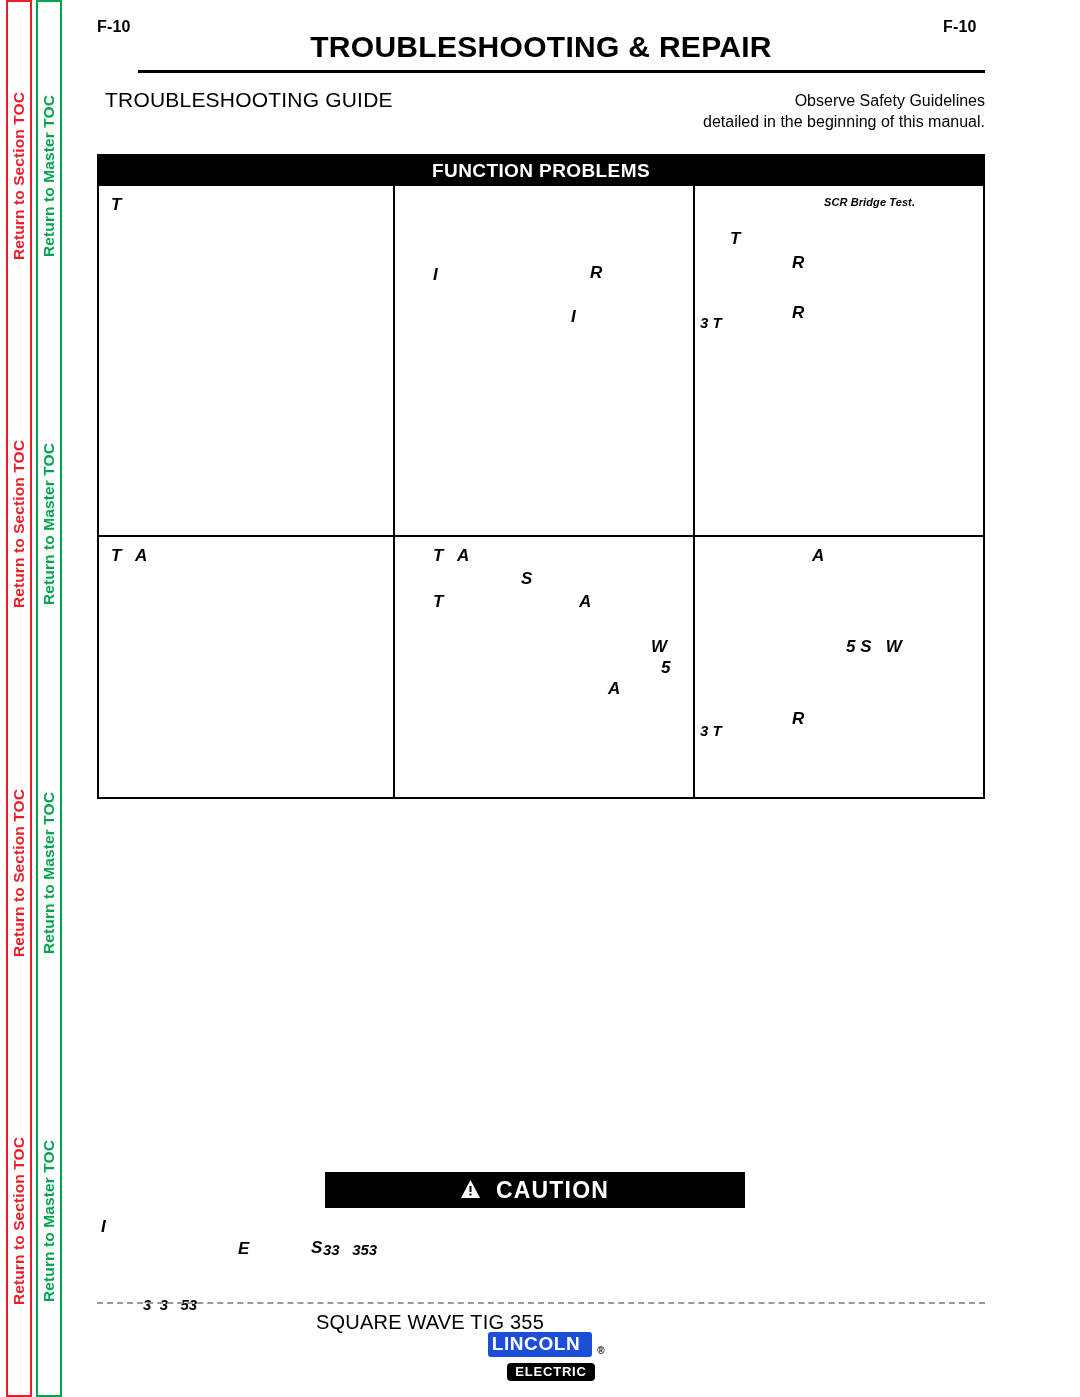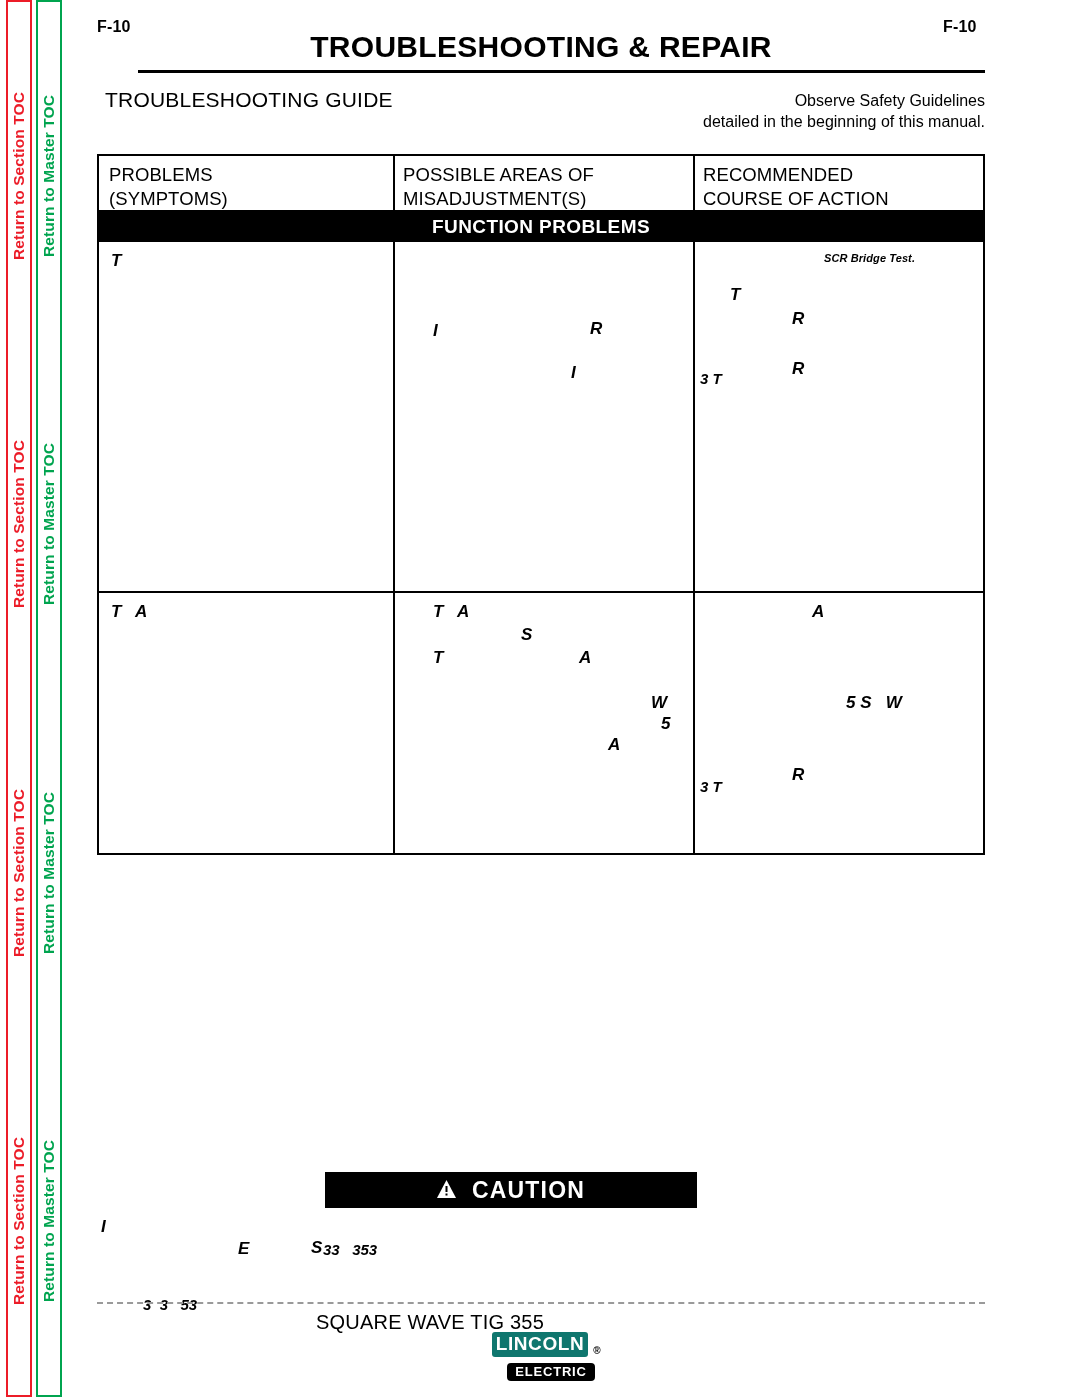--- a/index.html
+++ b/index.html
@@ -175,21 +175,21 @@
     letter-spacing: 0.1px;
     white-space: nowrap;
     font-style: italic;
   }
 
   
   #caution-bar {
     position: absolute;
     left: 325px;
     top: 1172px;
-    width: 372px;
+    width: 420px;
     height: 36px;
     background: #000;
     color: #fff;
     display: flex;
     align-items: center;
     justify-content: center;
     gap: 16px;
   }
   #caution-bar .warn-tri {
     display: inline-block;
@@ -222,27 +222,27 @@
     letter-spacing: 0.2px;
   }
   #logo {
     position: absolute;
     left: 50%;
     top: 1332px;
     transform: translateX(-50%);
     width: 132px;
   }
   .logo-lincoln {
-    background: #0f766e;
+    background: #1d4ed8;
     color: #fff;
     font-size: 19px;
     font-weight: bold;
     letter-spacing: 0.6px;
     text-align: center;
-    padding: 1px 4px 2px 4px;
+    padding: 1px 12px 2px 4px;
     border-radius: 3px;
     position: relative;
     display: inline-block;
   }
   .logo-reg {
     position: absolute;
     right: -13px;
     bottom: 1px;
     color: #000;
     font-size: 10px;
@@ -303,36 +303,20 @@
   <div id="title-rule"></div>
 
   <div id="guide-label">TROUBLESHOOTING GUIDE</div>
   <div id="safety-note">
     <span>Observe Safety Guidelines</span><br>
     <span>detailed in the beginning of this manual.</span>
   </div>
 
   <div id="tbl">
 
-    <div class="thead">
-      <div class="th" style="left:10px;">
-        <span>PROBLEMS</span>
-        <span class="l2">(SYMPTOMS)</span>
-      </div>
-      <div class="th" style="left:304px;">
-        <span>POSSIBLE AREAS OF</span>
-        <span class="l2">MISADJUSTMENT(S)</span>
-      </div>
-      <div class="th" style="left:604px;">
-        <span>RECOMMENDED</span>
-        <span class="l2">COURSE OF ACTION</span>
-      </div>
-      <div class="col-rule" style="left:294px; height:100%;"></div>
-      <div class="col-rule" style="left:594px; height:100%;"></div>
-    </div>
 
     <div class="band">
       <span>FUNCTION PROBLEMS</span>
     </div>
 
     <div class="trow" id="row-1">
       <div class="col-rule" style="left:294px; height:100%;"></div>
       <div class="col-rule" style="left:594px; height:100%;"></div>
 
       <div>

